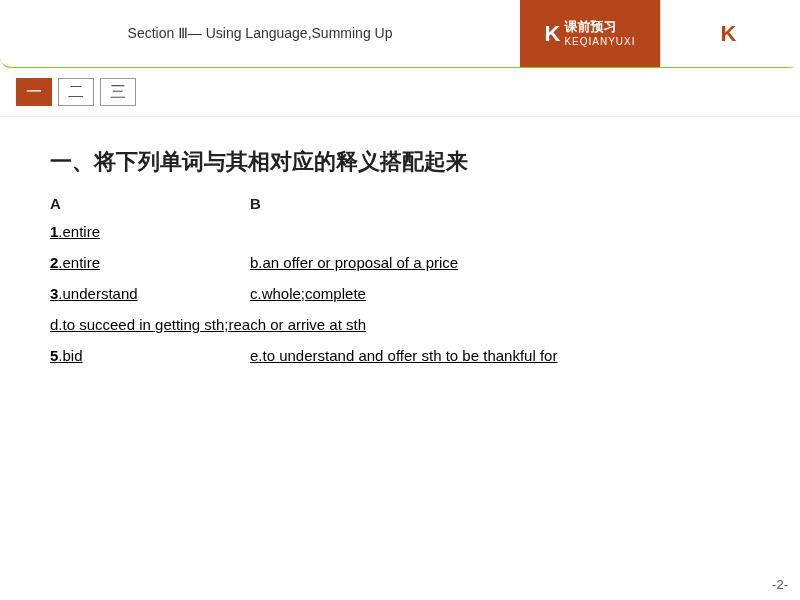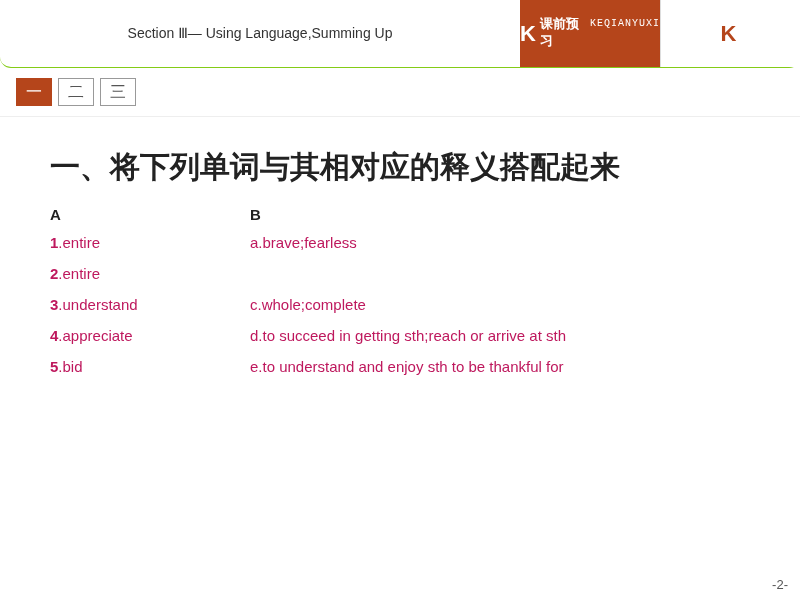--- a/index.html
+++ b/index.html
@@ -50,24 +50,23 @@
       margin-right: 4px;
     }
     .header-btn.active .k-letter {
       color: #fff;
     }
     .header-btn.inactive .k-letter {
       color: #b5451b;
     }
     .header-btn .btn-text {
       display: flex;
-      flex-direction: row;
+      flex-direction: column;
       font-size: 11px;
       line-height: 1.3;
-      font-family: Liberation Mono, monospace;
     }
     .header-btn.active .btn-text {
       color: #fff;
     }
     .header-btn.inactive .btn-text {
       color: #333;
     }
     .btn-label-top {
       font-size: 13px;
       font-weight: bold;
@@ -101,42 +100,43 @@
       background: #b5451b;
       border-color: #b5451b;
       color: #fff;
     }
 
     
     .main-content {
       padding: 30px 50px 20px 50px;
     }
     .section-title {
-      font-size: 30px;
+      font-size: 22px;
       font-weight: bold;
       color: #222;
       margin-bottom: 18px;
     }
     .col-headers {
       display: flex;
       font-size: 15px;
       color: #222;
       margin-bottom: 6px;
       font-weight: normal;
     }
     .col-a {
       width: 200px;
       font-weight: bold;
     }
     .col-b {
       font-weight: bold;
     }
     .word-table {
       font-size: 15px;
-      color: #be185d;
+      color: #000000;
+      text-decoration: underline;
     }
     .word-row {
       display: flex;
       margin-bottom: 4px;
       line-height: 1.8;
     }
     .word-left {
       width: 200px;
     }
     .word-left .num {
@@ -184,41 +184,38 @@
   <div class="section-title">一、将下列单词与其相对应的释义搭配起来</div>
   <div class="col-headers">
     <div class="col-a">A</div>
     <div class="col-b">B</div>
   </div>
   <div class="word-table" id="word-table">
   <div class="word-row">
       <div class="word-left">
         <span class="num">1</span><span>.entire</span>
       </div>
-      <div class="word-right">a.brave;fearless</div>
     </div>
       <div class="word-row">
       <div class="word-left">
         <span class="num">2</span><span>.entire</span>
       </div>
+      <div class="word-right">b.an offer or proposal of a price</div>
     </div>
       <div class="word-row">
       <div class="word-left">
         <span class="num">3</span><span>.understand</span>
       </div>
       <div class="word-right">c.whole;complete</div>
     </div>
       <div class="word-row">
-      <div class="word-left">
-        <span class="num">4</span><span>.appreciate</span>
-      </div>
       <div class="word-right">d.to succeed in getting sth;reach or arrive at sth</div>
     </div>
       <div class="word-row">
       <div class="word-left">
         <span class="num">5</span><span>.bid</span>
       </div>
-      <div class="word-right">e.to understand and enjoy sth to be thankful for</div>
+      <div class="word-right">e.to understand and offer sth to be thankful for</div>
     </div>
     </div>
 </div>
 
 <div class="page-number">-2-</div>
 
 </body></html>

